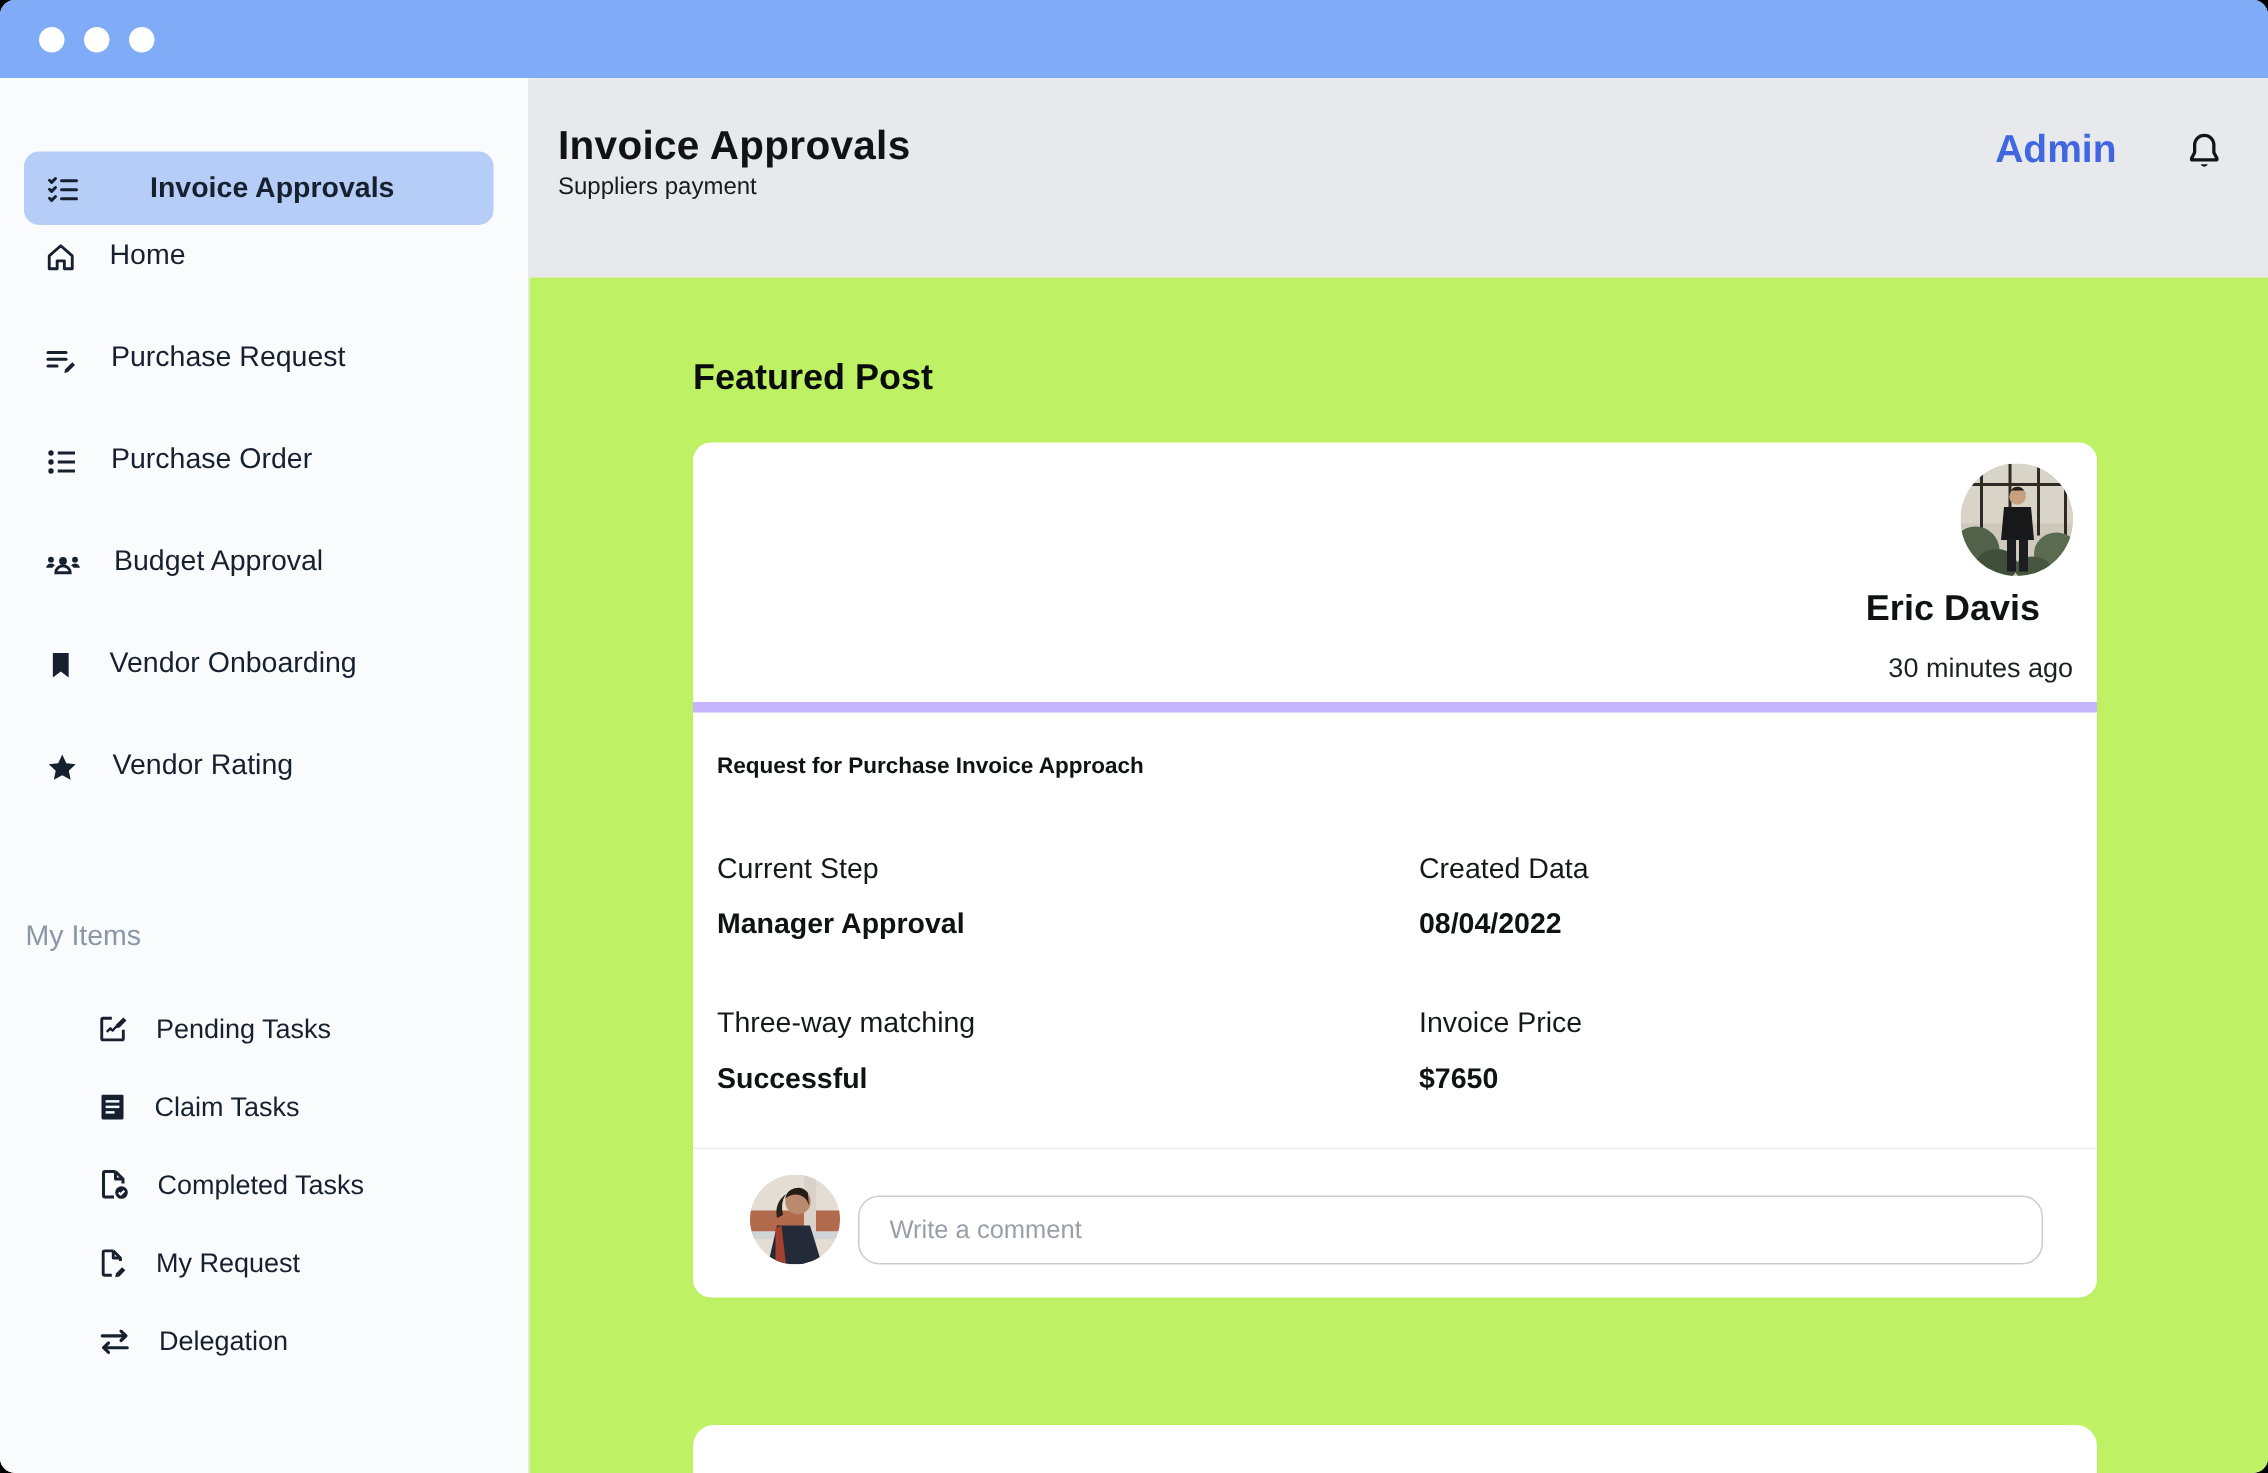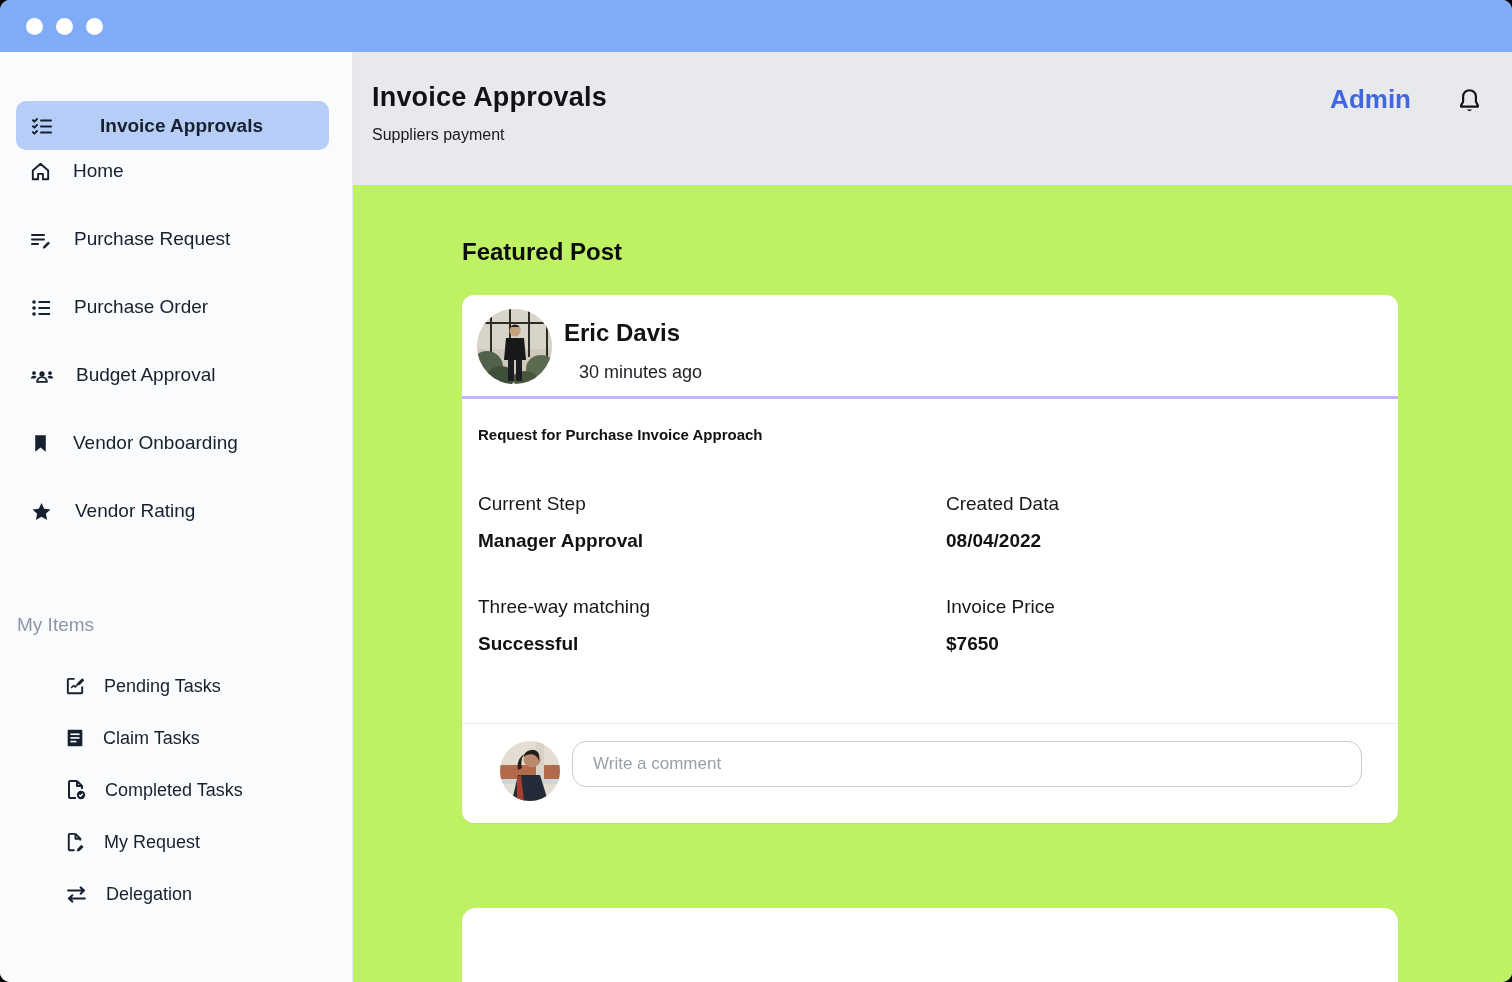--- a/index.html
+++ b/index.html
@@ -23,40 +23,40 @@
   .mynav{margin-top:24px;padding-left:44px;}
   .mynav-item{display:flex;align-items:center;height:52px;padding-left:20px;gap:17px;font-size:18px;color:#16202e;cursor:pointer;}
   .icon{display:inline-flex;flex:0 0 auto;}
   .icon svg{display:block;}
 
   
   .main{flex:1;display:flex;flex-direction:column;min-width:0;}
   .pagehead{height:133px;flex:0 0 133px;background:#e8e9ec;display:flex;align-items:flex-start;justify-content:space-between;padding:0 28px 0 19px;box-sizing:border-box;}
   .pagehead .titles{margin-top:30px;}
   .page-title{font-size:27px;font-weight:700;color:#101214;letter-spacing:.2px;}
-  .page-subtitle{font-size:16px;color:#18191b;margin-top:13px;}
+  .page-subtitle{font-size:16px;color:#18191b;margin-top:3px;}
   .head-right{margin-top:32px;display:flex;align-items:flex-end;gap:44px;}
   .admin-link{font-size:26px;font-weight:600;color:#4167e0;cursor:pointer;}
 
   .content{flex:1;background:#bef264;padding:53px 0 0 109px;box-sizing:border-box;overflow:hidden;}
   .section-title{font-size:24px;font-weight:700;color:#0b0c0d;}
 
   
   .card{width:936px;background:#fff;border-radius:12px;margin-top:29px;box-shadow:0 1px 2px rgba(0,0,0,.03);box-sizing:border-box;}
-  .card-head{display:flex;align-items:center;padding:14px 16px 12px 15px;border-bottom:3px solid #c4b5fd;}
+  .card-head{display:flex;align-items:flex-end;padding:14px 16px 12px 15px;border-bottom:7px solid #c4b5fd;flex-direction:column;}
   .avatar-lg{width:75px;height:75px;border-radius:50%;overflow:hidden;flex:0 0 75px;}
   .head-text{margin-left:12px;margin-top:8px;}
   .author-name{font-size:24px;font-weight:600;color:#101214;}
   .post-time{font-size:18px;color:#1d1f23;margin-top:15px;margin-left:15px;}
   .card-body{padding:27px 16px 34px 16px;}
   .post-title{font-size:15px;font-weight:600;color:#101214;}
   .field-grid{margin-top:50px;display:grid;grid-template-columns:468px 1fr;row-gap:44px;}
   .field .f-label{font-size:19px;color:#17181a;}
   .field .f-value{font-size:19px;font-weight:700;color:#101214;margin-top:15px;}
-  .comment-row{display:flex;align-items:flex-start;border-top:1px solid #ededef;padding:17px 36px 22px 38px;gap:12px;margin-top:34px;}
+  .comment-row{display:flex;align-items:flex-end;border-top:1px solid #ededef;padding:17px 36px 22px 38px;gap:12px;}
   .avatar-sm{width:60px;height:60px;border-radius:50%;overflow:hidden;flex:0 0 60px;}
   .comment-input{flex:1;height:46px;border:1.5px solid #caccd2;border-radius:14px;padding:0 20px;font-size:17px;font-family:"Liberation Sans",sans-serif;color:#20242c;background:#fff;box-sizing:border-box;outline:none;}
   .comment-input::placeholder{color:#9aa0a9;}
 
   .card.next{margin-top:85px;height:200px;border-radius:14px;}
 </style>
 </head>
 <body>
 
 <div class="window">

